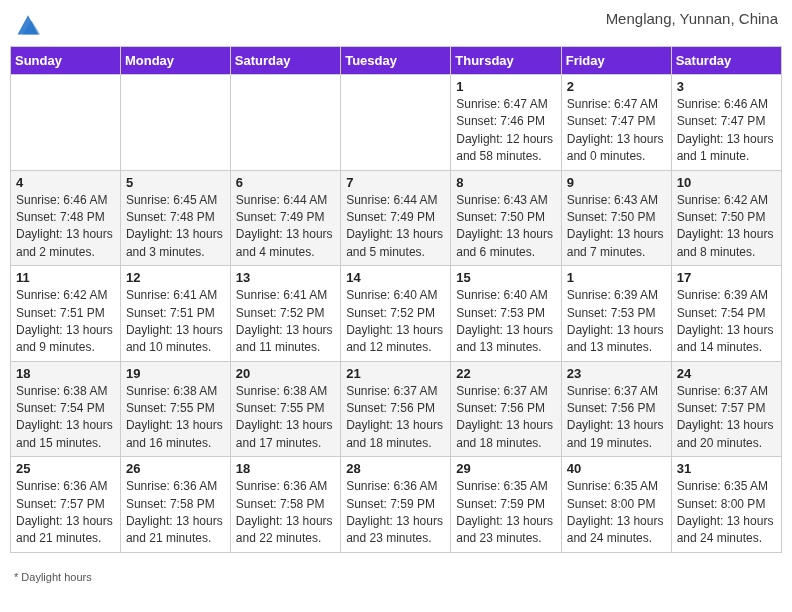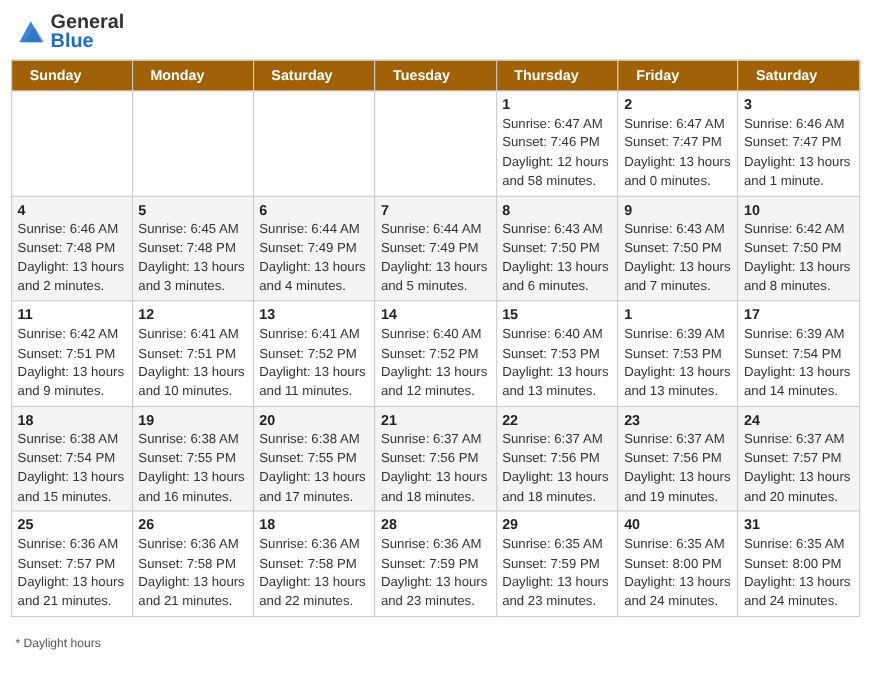--- a/index.html
+++ b/index.html
@@ -44,23 +44,23 @@
     .location-title {
       font-size: 15px;
       color: #444;
     }
     .calendar {
       width: 100%;
       border-collapse: collapse;
       font-size: 11px;
     }
     .calendar thead th {
-      background-color: #a16207;
+      background-color: #6d28d9;
       color: #fff;
-      padding: 6px 16px;
+      padding: 6px 4px;
       text-align: left;
       font-size: 13px;
       font-weight: bold;
       border: 1px solid #ccc;
     }
     .calendar tbody td {
       border: 1px solid #ccc;
       vertical-align: top;
       padding: 4px 5px;
       height: 88px;
@@ -94,28 +94,23 @@
   </style>
 </head>
 <body>
 
 <div class="header">
   <div class="logo">
     <svg class="logo-icon" viewBox="0 0 32 32" xmlns="http://www.w3.org/2000/svg">
       <polygon points="4,28 16,6 28,28" fill="#1a6ec9" opacity="0.85"></polygon>
       <polygon points="10,28 20,12 30,28" fill="#1a6ec9" opacity="0.5"></polygon>
     </svg>
-    <div>
-      <div class="logo-text">
-        <span class="logo-general">General</span><br>
-        <span class="logo-blue">Blue</span>
-      </div>
-    </div>
   </div>
   <div class="title-block">
+    <div class="location-title">Menglang, Yunnan, China</div>
   </div>
 </div>
 
 <table class="calendar">
   <thead>
     <tr>
 
     <th>Sunday</th>
         <th>Monday</th>
         <th>Saturday</th>

